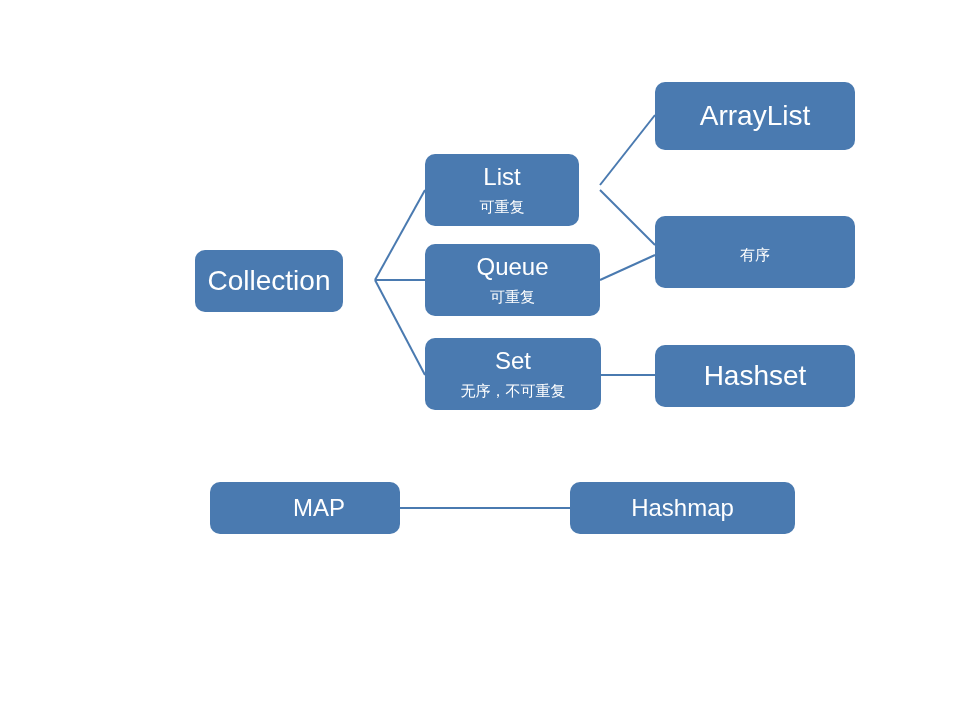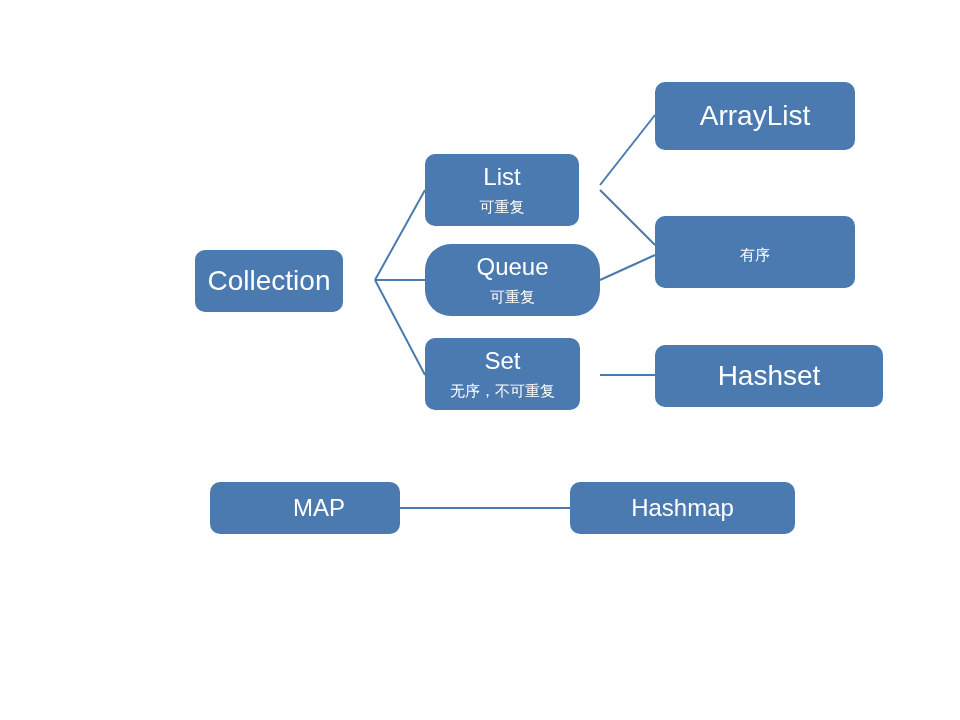--- a/index.html
+++ b/index.html
@@ -61,39 +61,39 @@
 
 <div class="node" style="left:195px; top:250px; width:148px; height:62px;">
   <div class="node-title-lg">Collection</div>
 </div>
 
 <div class="node" style="left:425px; top:154px; width:154px; height:72px;">
   <div class="node-title">List</div>
   <div class="node-sub">可重复</div>
 </div>
 
-<div class="node" style="left:425px; top:244px; width:175px; height:72px;border-radius:26px;">
+<div class="node" style="left:425px; top:244px; width:175px; height:72px;">
   <div class="node-title">Queue</div>
   <div class="node-sub">可重复</div>
 </div>
 
-<div class="node" style="left:425px; top:338px; width:155px; height:72px;">
+<div class="node" style="left:425px; top:338px; width:176px; height:72px;">
   <div class="node-title">Set</div>
   <div class="node-sub">无序，不可重复</div>
 </div>
 
 <div class="node" style="left:655px; top:82px; width:200px; height:68px;">
   <div class="node-title-lg">ArrayList</div>
 </div>
 
 <div class="node" style="left:655px; top:216px; width:200px; height:72px;">
   <div class="node-sub">有序</div>
 </div>
 
-<div class="node" style="left:655px; top:345px; width:228px; height:62px;">
+<div class="node" style="left:655px; top:345px; width:200px; height:62px;">
   <div class="node-title-lg">Hashset</div>
 </div>
 
 <div class="node" style="left:210px; top:482px; width:190px; height:52px;padding-left:28px;">
   <div class="node-title">MAP</div>
 </div>
 
 <div class="node" style="left:570px; top:482px; width:225px; height:52px;">
   <div class="node-title">Hashmap</div>
 </div>

